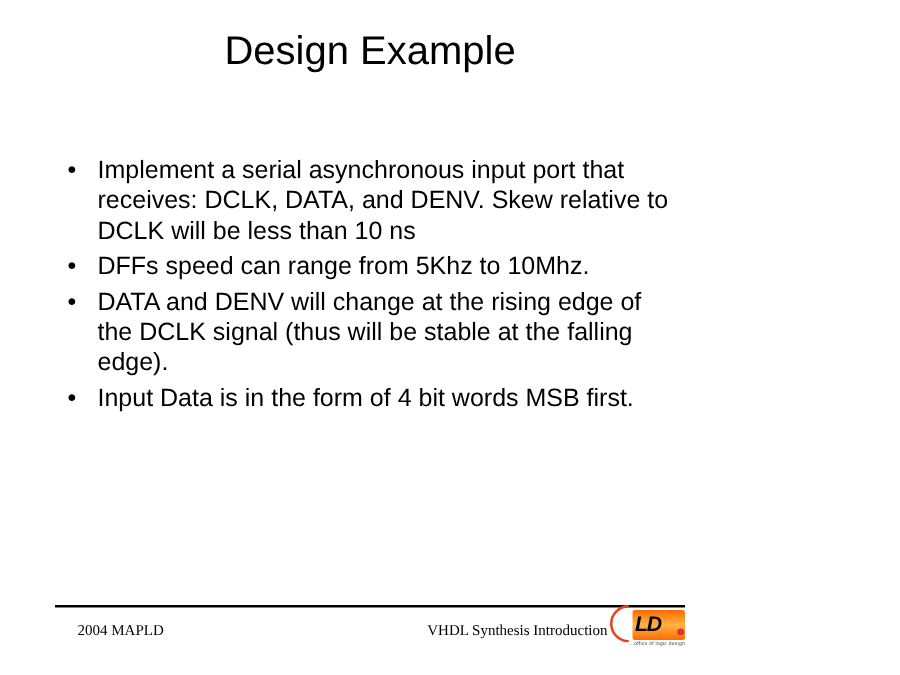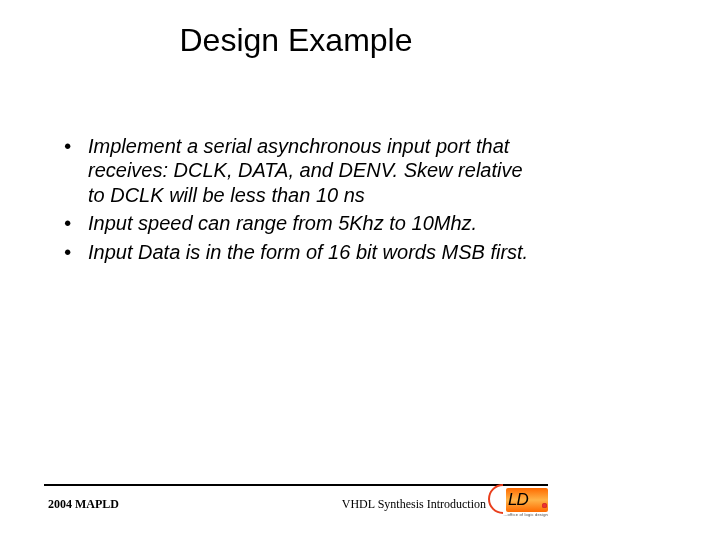--- a/index.html
+++ b/index.html
@@ -29,24 +29,23 @@
   }
   .body {
     position: absolute;
     top: 118px;
     left: 44px;
     right: 44px;
     font-size: 20px;
     line-height: 1.22;
   }
   ul.bullets {
-    margin: 16px;
+    margin: 6px;
     padding: 0;
     list-style: none;
-    font-style: italic;
   }
   ul.bullets > li {
     position: relative;
     padding-left: 28px;
     margin: 0 0 4px 0;
   }
   ul.bullets > li::before {
     content: "•";
     position: absolute;
     left: 4px;
@@ -65,23 +64,22 @@
     position: absolute;
     left: 44px;
     right: 44px;
     bottom: 22px;
     height: 26px;
     font-family: "Times New Roman", Times, serif;
     font-size: 12px;
   }
   .footer-left {
     position: absolute;
-    left: 4px;
+    left: 18px;
     bottom: 6px;
-    font-weight: bold;
   }
   .footer-center {
     position: absolute;
     left: 0;
     width: 100%;
     text-align: right;
     bottom: 6px;
   }
   .footer-right-text {
     position: absolute;
@@ -125,21 +123,21 @@
     color: #444;
     text-align: right;
     font-family: Arial, sans-serif;
   }
   .logo .txt {
     position: absolute;
     right: 2px;
     top: 4px;
     width: 38px;
     font-family: Arial, sans-serif;
-    font-weight: normal;
+    font-weight: bold;
     font-style: italic;
     font-size: 17px;
     color: #000;
     letter-spacing: -1px;
   }
   .logo .hole {
     position: absolute;
     right: 1px;
     top: 17px;
     width: 5px;
@@ -152,22 +150,23 @@
 </head>
 <body>
 
 <div class="slide">
 
   <div class="title">Design Example</div>
 
   <div class="body">
     <ul class="bullets">
       <li>Implement a serial asynchronous input port that receives: DCLK, DATA, and DENV. Skew relative to DCLK will be less than 10 ns</li>
-      <li>Input speed can range from 5Khz to 10Mhz.</li>
-      <li>Input Data is in the form of 16 bit words MSB first.</li>
+      <li>DFFs speed can range from 5Khz to 10Mhz.</li>
+      <li>DATA and DENV will change at the rising edge of the DCLK signal (thus will be stable at the falling edge).</li>
+      <li>Input Data is in the form of 4 bit words MSB first.</li>
     </ul>
   </div>
 
   <div class="divider"></div>
 
   <div class="footer">
     <div class="footer-left">2004 MAPLD</div>
     <div class="footer-center">34</div>
     <div class="footer-right-text">VHDL Synthesis Introduction</div>
     <div class="logo">

